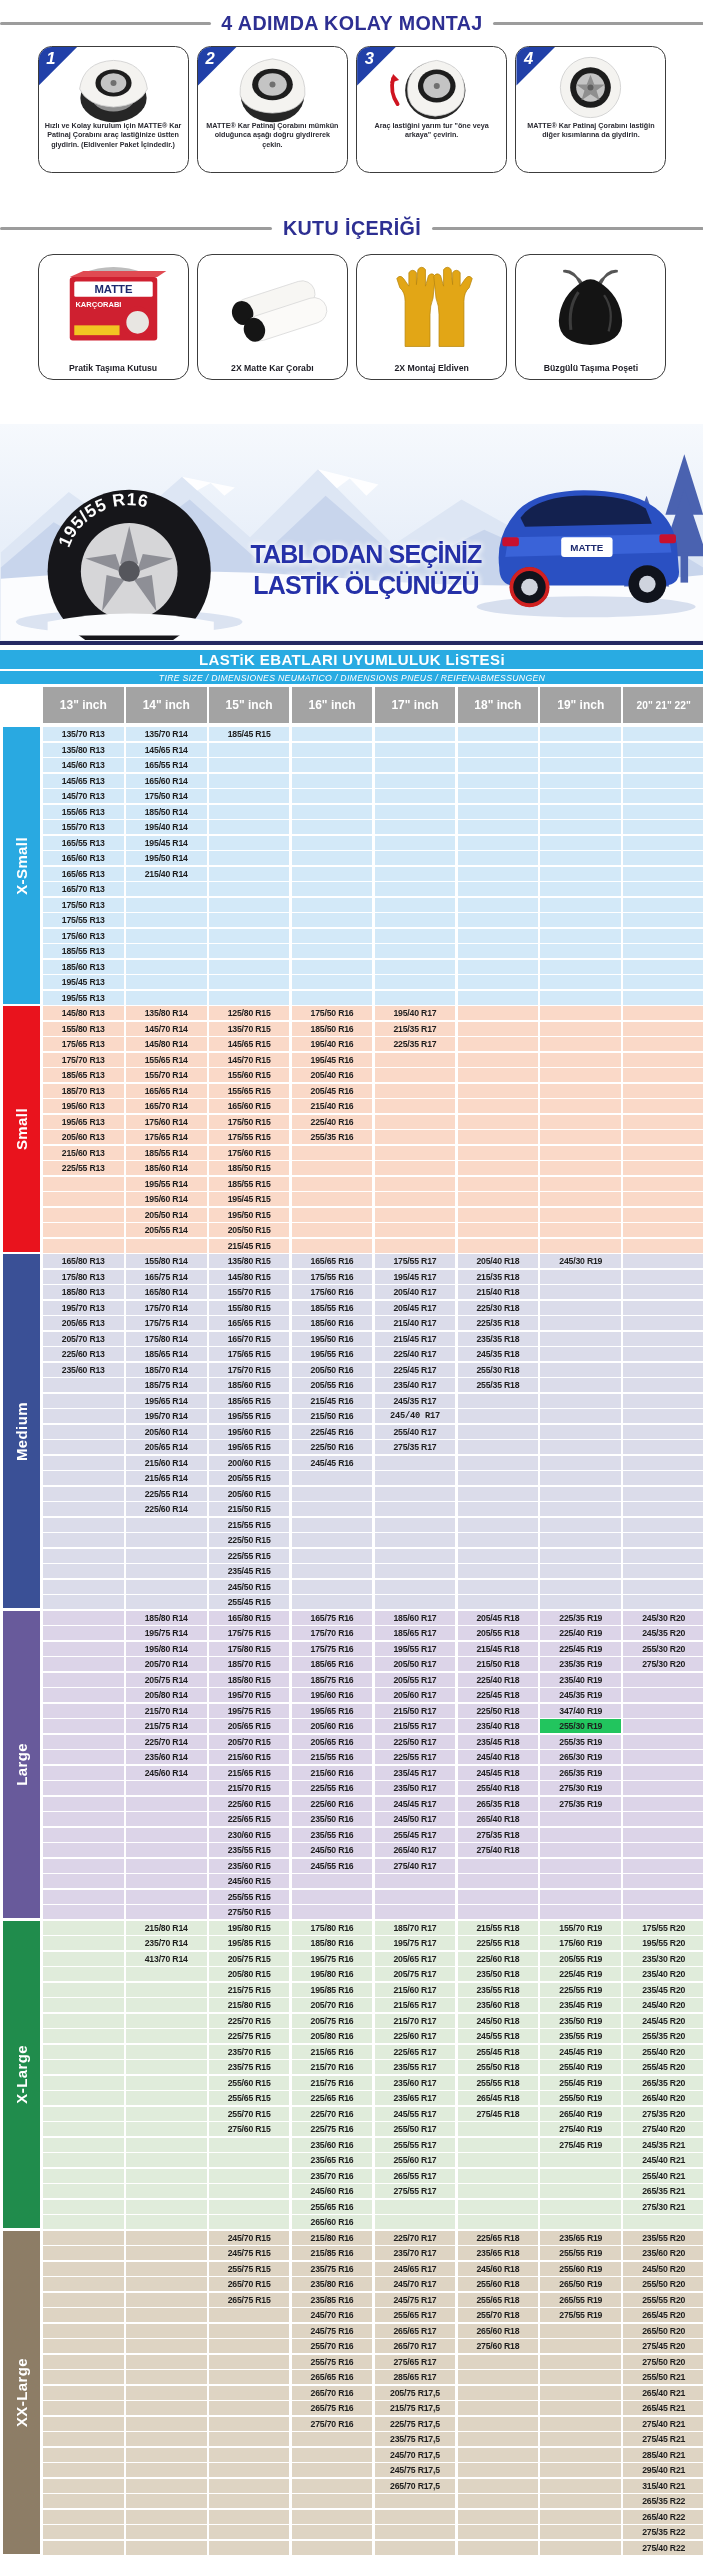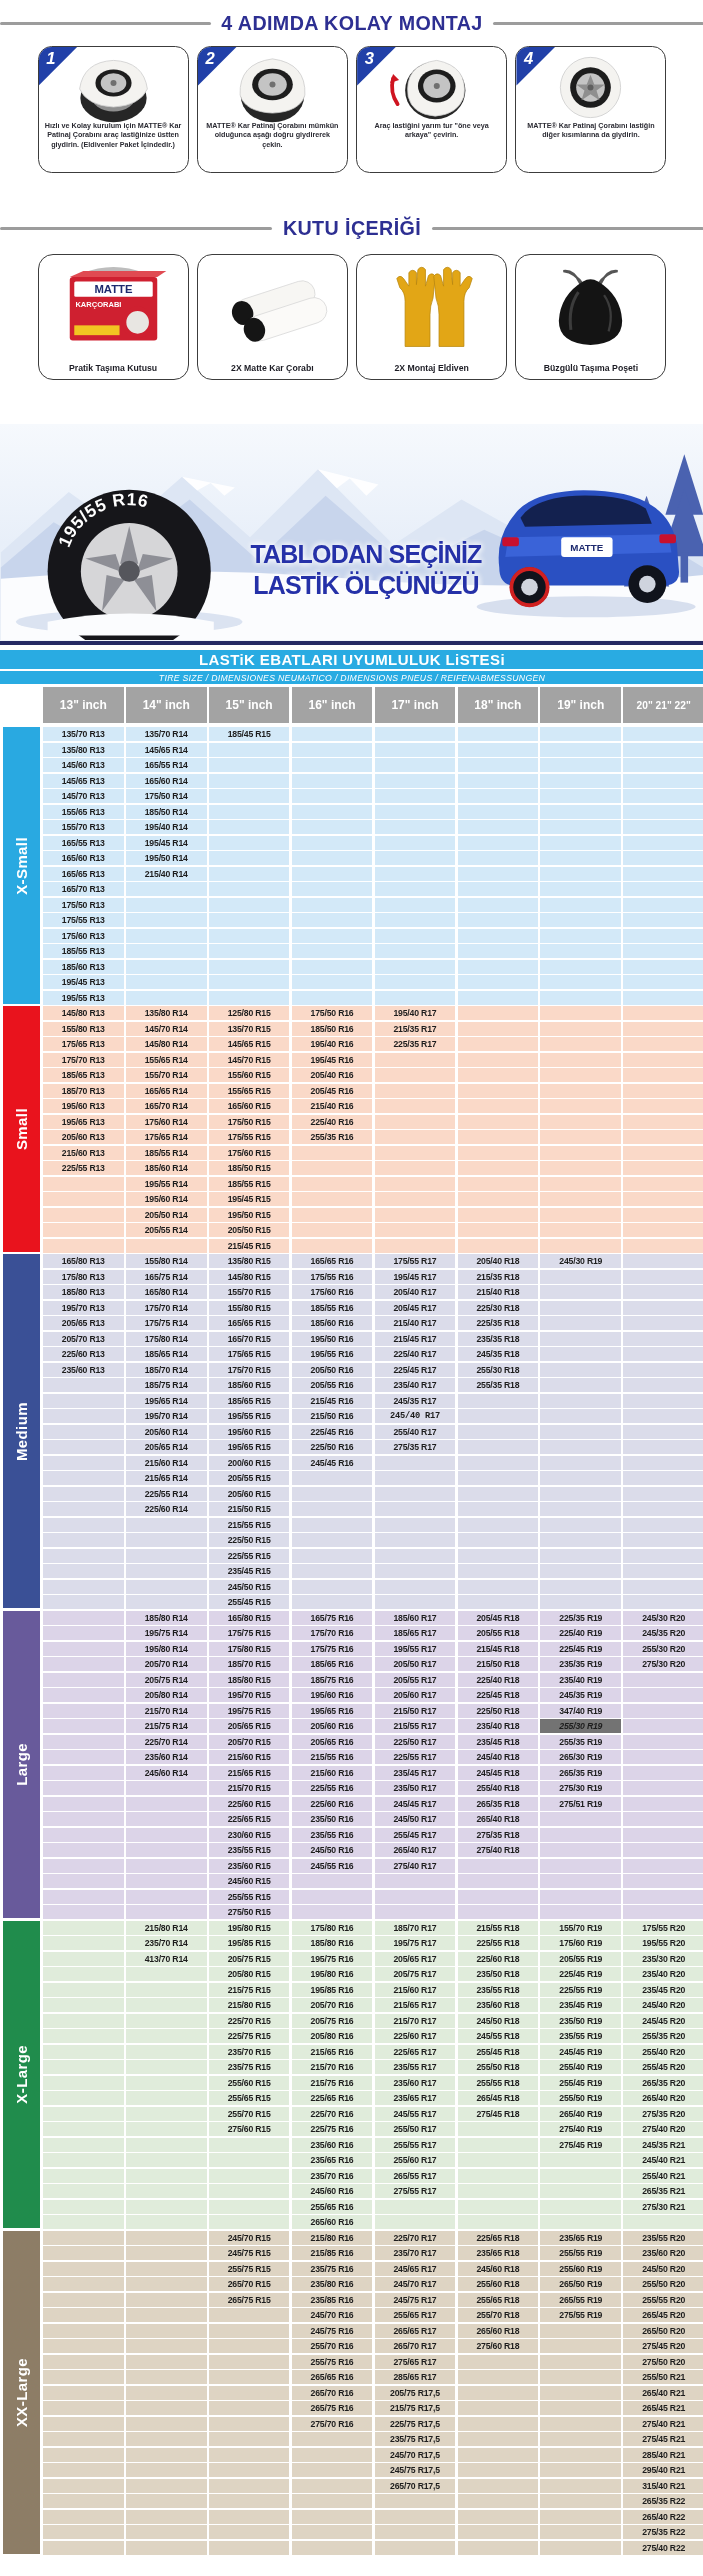--- a/index.html
+++ b/index.html
@@ -945,21 +945,21 @@
             <div class="cell" style="background: rgb(220, 212, 232);">347/40 R19</div>
             <div class="cell" style="background: rgb(220, 212, 232);"></div>
           </div>
           <div class="row">
             <div class="cell" style="background: rgb(220, 212, 232);"></div>
             <div class="cell" style="background: rgb(220, 212, 232);">215/75 R14</div>
             <div class="cell" style="background: rgb(220, 212, 232);">205/65 R15</div>
             <div class="cell" style="background: rgb(220, 212, 232);">205/60 R16</div>
             <div class="cell" style="background: rgb(220, 212, 232);">215/55 R17</div>
             <div class="cell" style="background: rgb(220, 212, 232);">235/40 R18</div>
-            <div class="cell" style="background: #737373; font-style: italic;">255/30 R19</div>
+            <div class="cell" style="background: #22c55e;">255/30 R19</div>
             <div class="cell" style="background: rgb(220, 212, 232);"></div>
           </div>
           <div class="row">
             <div class="cell" style="background: rgb(220, 212, 232);"></div>
             <div class="cell" style="background: rgb(220, 212, 232);">225/70 R14</div>
             <div class="cell" style="background: rgb(220, 212, 232);">205/70 R15</div>
             <div class="cell" style="background: rgb(220, 212, 232);">205/65 R16</div>
             <div class="cell" style="background: rgb(220, 212, 232);">225/50 R17</div>
             <div class="cell" style="background: rgb(220, 212, 232);">235/45 R18</div>
             <div class="cell" style="background: rgb(220, 212, 232);">255/35 R19</div>
@@ -995,21 +995,21 @@
             <div class="cell" style="background: rgb(220, 212, 232);">275/30 R19</div>
             <div class="cell" style="background: rgb(220, 212, 232);"></div>
           </div>
           <div class="row">
             <div class="cell" style="background: rgb(220, 212, 232);"></div>
             <div class="cell" style="background: rgb(220, 212, 232);"></div>
             <div class="cell" style="background: rgb(220, 212, 232);">225/60 R15</div>
             <div class="cell" style="background: rgb(220, 212, 232);">225/60 R16</div>
             <div class="cell" style="background: rgb(220, 212, 232);">245/45 R17</div>
             <div class="cell" style="background: rgb(220, 212, 232);">265/35 R18</div>
-            <div class="cell" style="background: rgb(220, 212, 232);">275/51 R19</div>
+            <div class="cell" style="background: rgb(220, 212, 232);">275/35 R19</div>
             <div class="cell" style="background: rgb(220, 212, 232);"></div>
           </div>
           <div class="row">
             <div class="cell" style="background: rgb(220, 212, 232);"></div>
             <div class="cell" style="background: rgb(220, 212, 232);"></div>
             <div class="cell" style="background: rgb(220, 212, 232);">225/65 R15</div>
             <div class="cell" style="background: rgb(220, 212, 232);">235/50 R16</div>
             <div class="cell" style="background: rgb(220, 212, 232);">245/50 R17</div>
             <div class="cell" style="background: rgb(220, 212, 232);">265/40 R18</div>
             <div class="cell" style="background: rgb(220, 212, 232);"></div>

